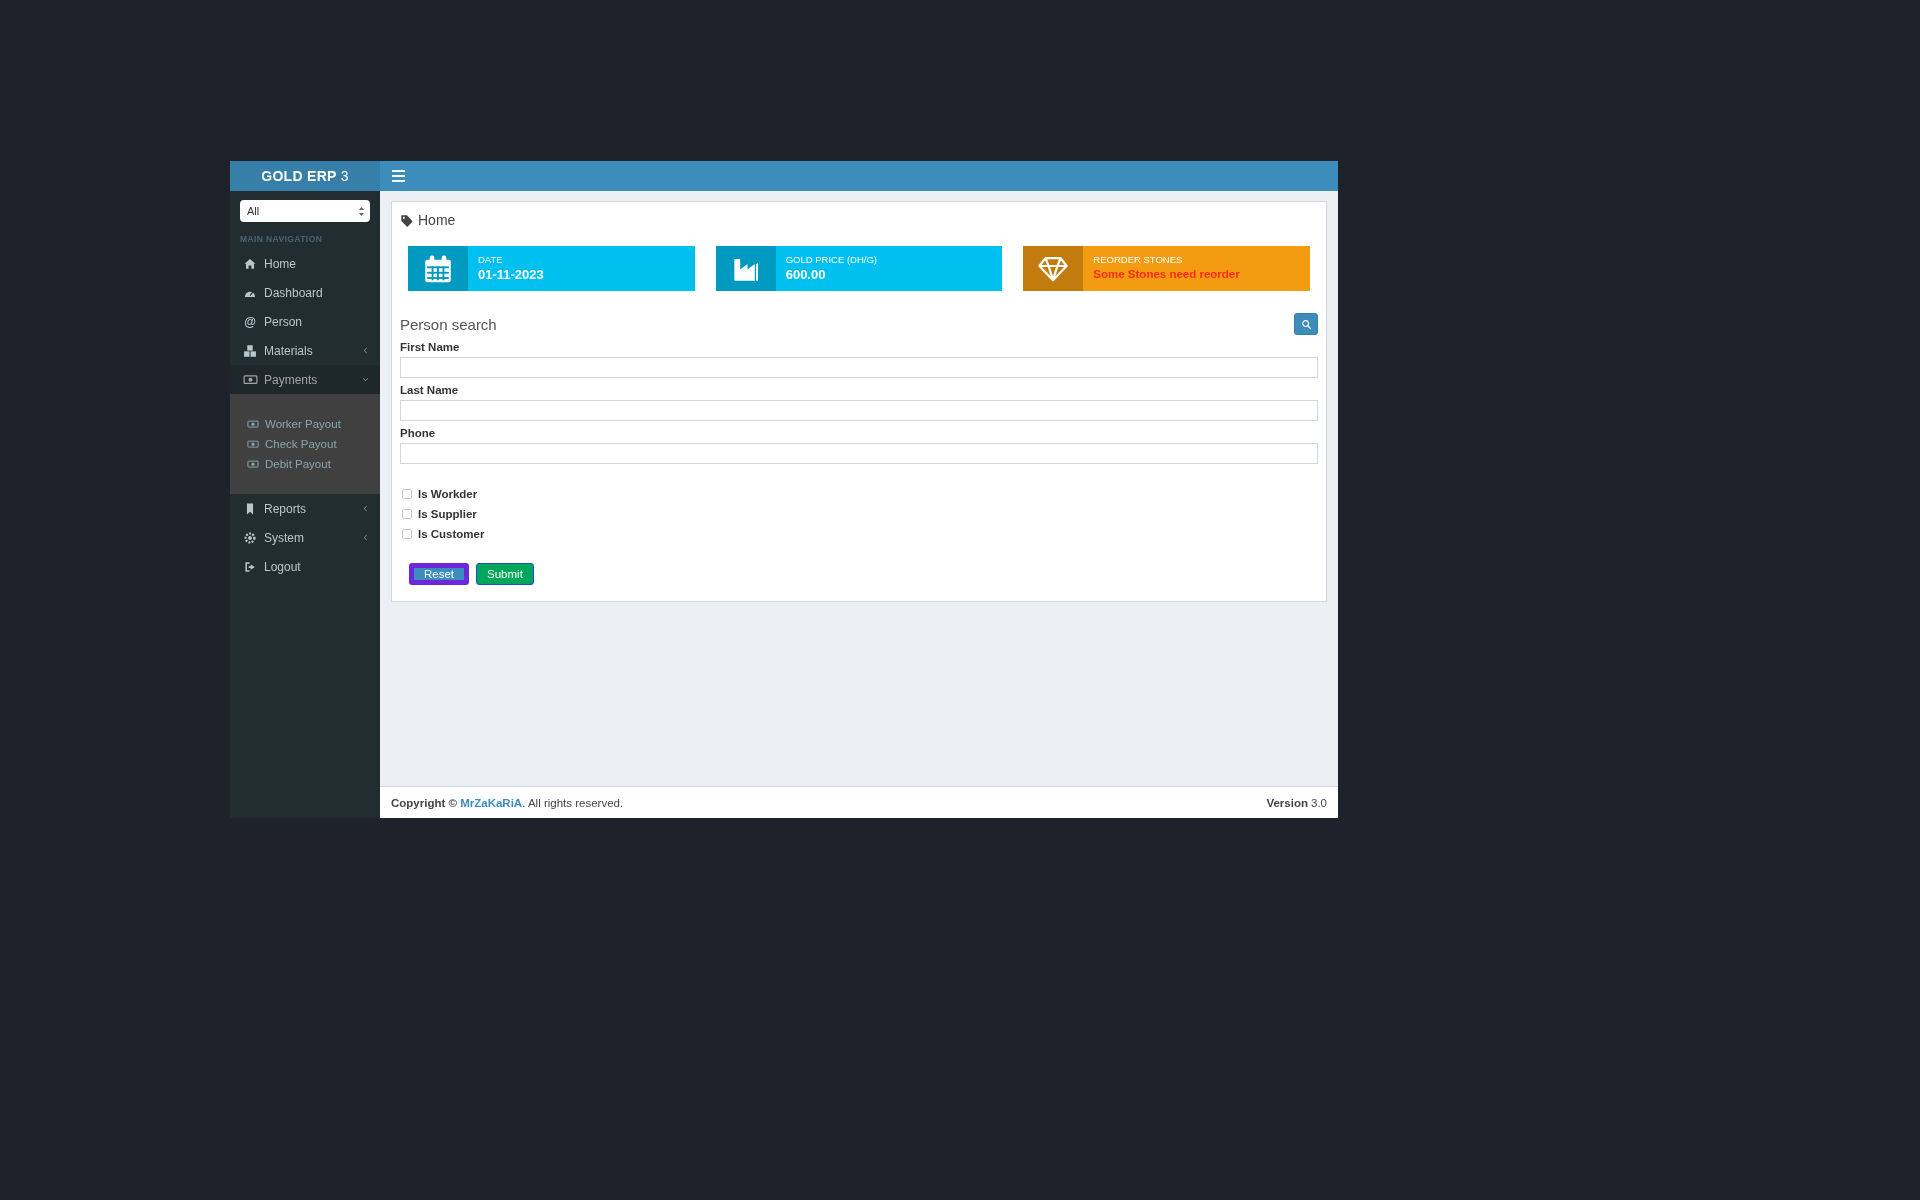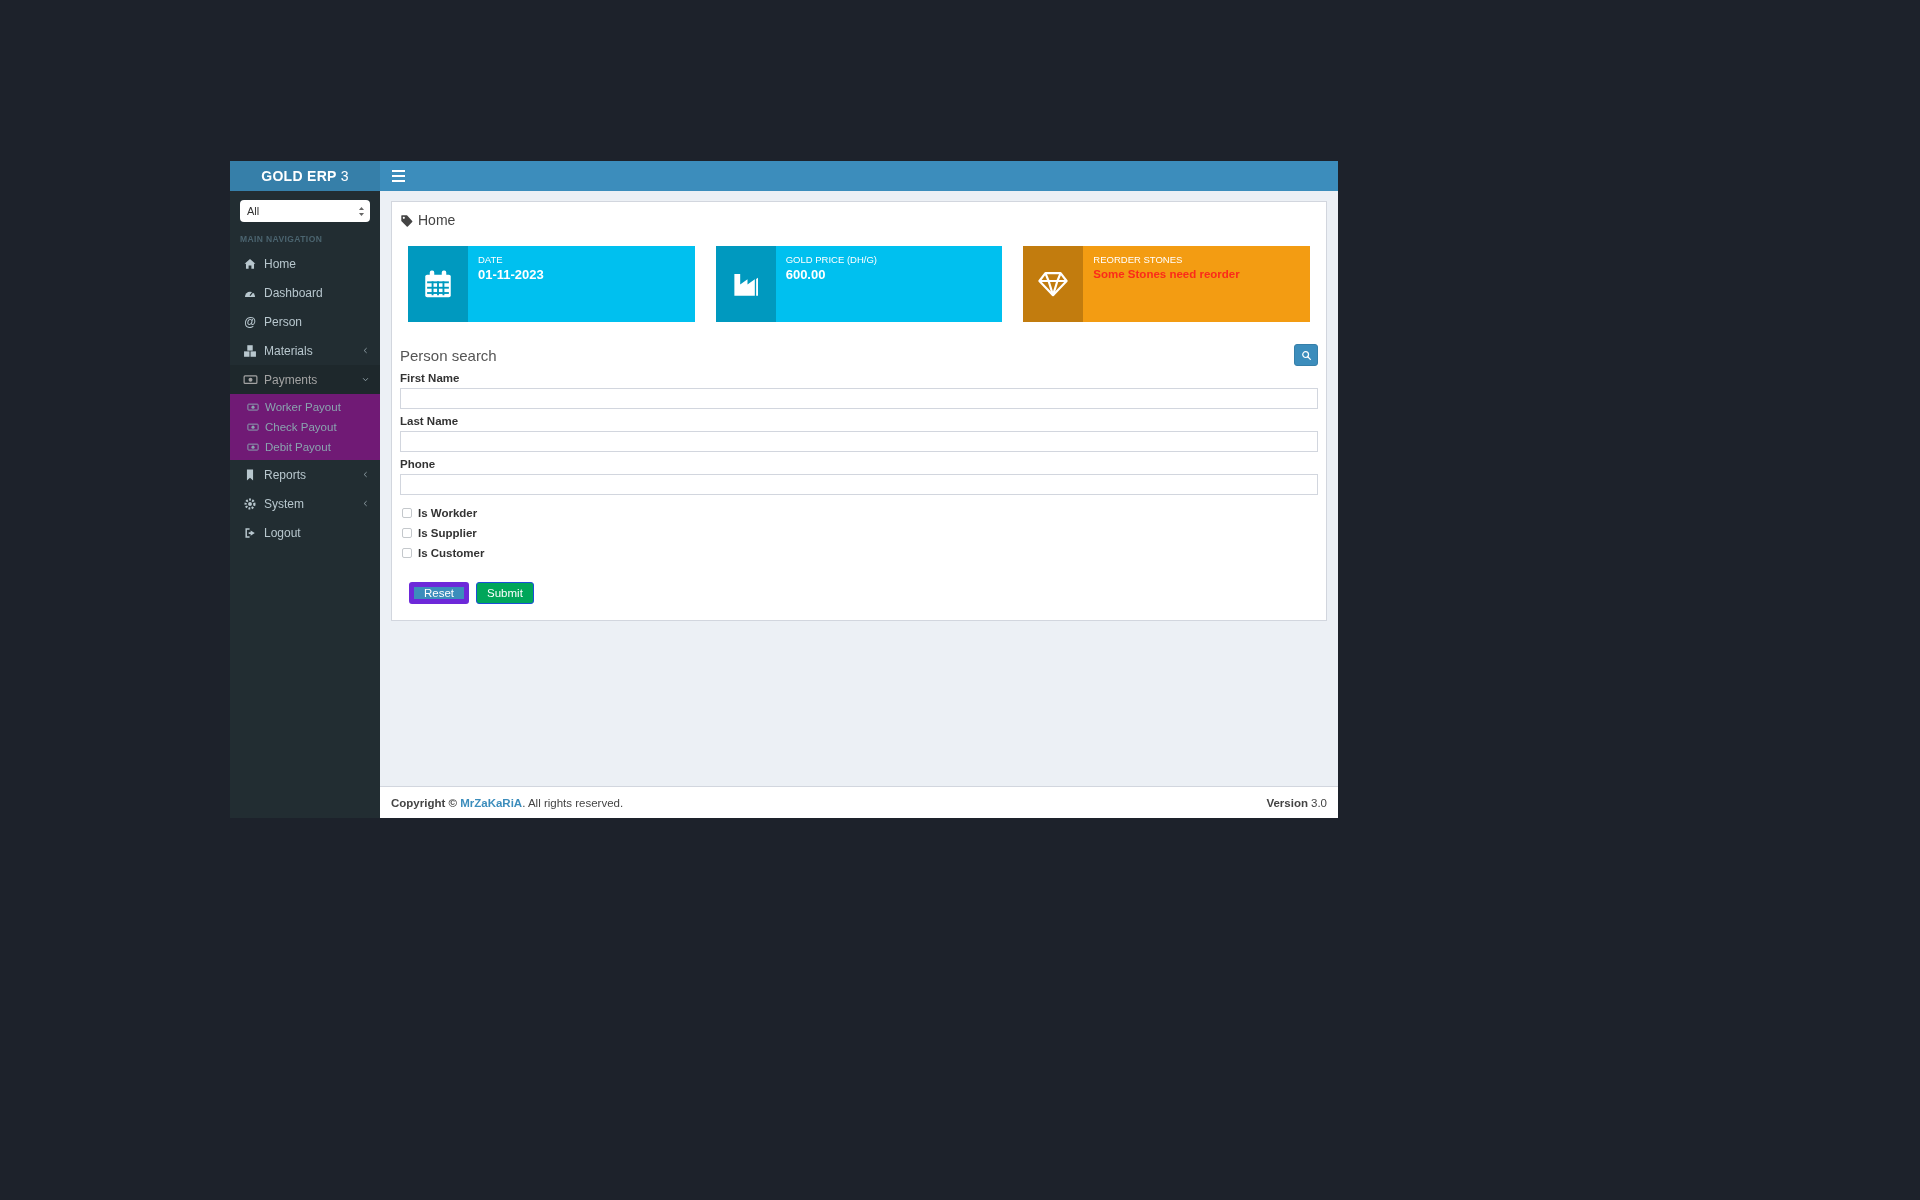--- a/index.html
+++ b/index.html
@@ -22,49 +22,49 @@
   
   .sidebar { position:absolute; left:0; top:30px; bottom:0; width:150px; background:#222d32; }
   .sidebar-select { margin:9px 10px 0; height:22px; background:#fff; border-radius:4px; display:flex;
                     align-items:center; justify-content:space-between; padding:0 5px 0 7px; font-size:11px; color:#333; cursor:pointer;gap:44px; }
   .nav-label { color:#4b646f; font-size:8.5px; font-weight:bold; letter-spacing:.4px; padding:12px 10px 5px; }
   ul.nav { list-style:none; }
   .nav-item { height:29px; display:flex; align-items:center; padding:0 10px 0 12px; color:#b8c7ce; font-size:12px; cursor:pointer; }
   .nav-item .icon { width:16px; margin-right:6px; display:flex; justify-content:center; align-items:center; }
   .nav-item.active { background:#1e282c; color:#a3a3a3; }
   .chev { margin-left:auto; color:#95a5ac; display:flex; }
-  .submenu { list-style:none; background:#701a75; padding:3px 0; }
+  .submenu { list-style:none; background:#404040; padding:20px 0; }
   .submenu .nav-item { height:20px; font-size:11.5px; color:#8aa4af; padding-left:16px; }
   .submenu .icon { width:14px; margin-right:5px; }
   .at-glyph { font-size:12px; font-weight:bold; line-height:1; }
 
   
   .content-wrapper { position:absolute; left:150px; top:30px; right:0; bottom:0; display:flex; flex-direction:column; background:#ecf0f5; }
   .content { flex:1; padding:10px 11px; overflow:hidden; }
   .panel { background:#fff; border:1px solid #d2d6de; padding:8px; }
   .panel-header { display:flex; align-items:center; gap:5px; color:#444; font-size:14px; padding:2px 0 9px; }
   .info-row { display:flex; gap:21px; margin:9px 8px 0; }
-  .info-box { flex:1; height:76px; display:flex; color:#fff; }
+  .info-box { flex:1; height:45px; display:flex; color:#fff; }
   .info-box.aqua { background:#00c0ef; }
   .info-box.orange { background:#f39c12; }
   .info-icon { width:60px; background:rgba(0,0,0,0.2); display:flex; align-items:center; justify-content:center; }
   .info-content { padding:8px 10px; overflow:hidden; }
   .info-label { font-size:9.5px; line-height:12px; }
   .info-value { font-size:13px; font-weight:bold; line-height:17px; }
   .info-value.warn { font-size:11.5px; color:#fb2b1a; }
 
   .search-header { margin:22px 0 0; display:flex; align-items:center; justify-content:space-between; }
   .section-title { font-size:15px; color:#555; }
   .btn-mini { width:24px; height:22px; background:#3c8dbc; border:1px solid #367fa9; border-radius:3px;
               display:flex; align-items:center; justify-content:center; color:#fff; cursor:pointer; }
 
   .form-group label { display:block; font-size:11.5px; font-weight:bold; color:#333; margin:6px 0 3px; line-height:13px; }
   .form-group input[type=text] { width:100%; height:21px; border:1px solid #d2d6de; border-radius:0; padding:0 6px;
                                  font-size:11px; color:#333; font-family:inherit; outline:none; background:#fff; }
-  .checks { margin-top:8px; }
+  .checks { margin-top:20px; }
   .check-row { display:flex; align-items:center; gap:6px; height:20px; padding-left:2px; cursor:pointer; }
   .checkbox { width:10px; height:10px; background:#fff; border:1px solid #c4c8cc; border-radius:2px; }
   .check-label { font-size:11.5px; font-weight:bold; color:#333; }
   .btn-row { display:flex; gap:7px; margin:19px 0 8px 9px; }
   .btn { font-family:inherit; font-size:11.5px; color:#fff; height:22px; padding:0 10px; border-radius:3px; cursor:pointer; }
   .btn-primary { background:#3c8dbc; border:5px solid #6d28d9; }
   .btn-success { background:#00a65a; border:1px solid #1d4ed8; }
 
   .main-footer { height:32px; background:#fff; border-top:1px solid #d2d6de; padding:0 11px; display:flex;
                  align-items:center; justify-content:space-between; font-size:11.5px; color:#444; }

